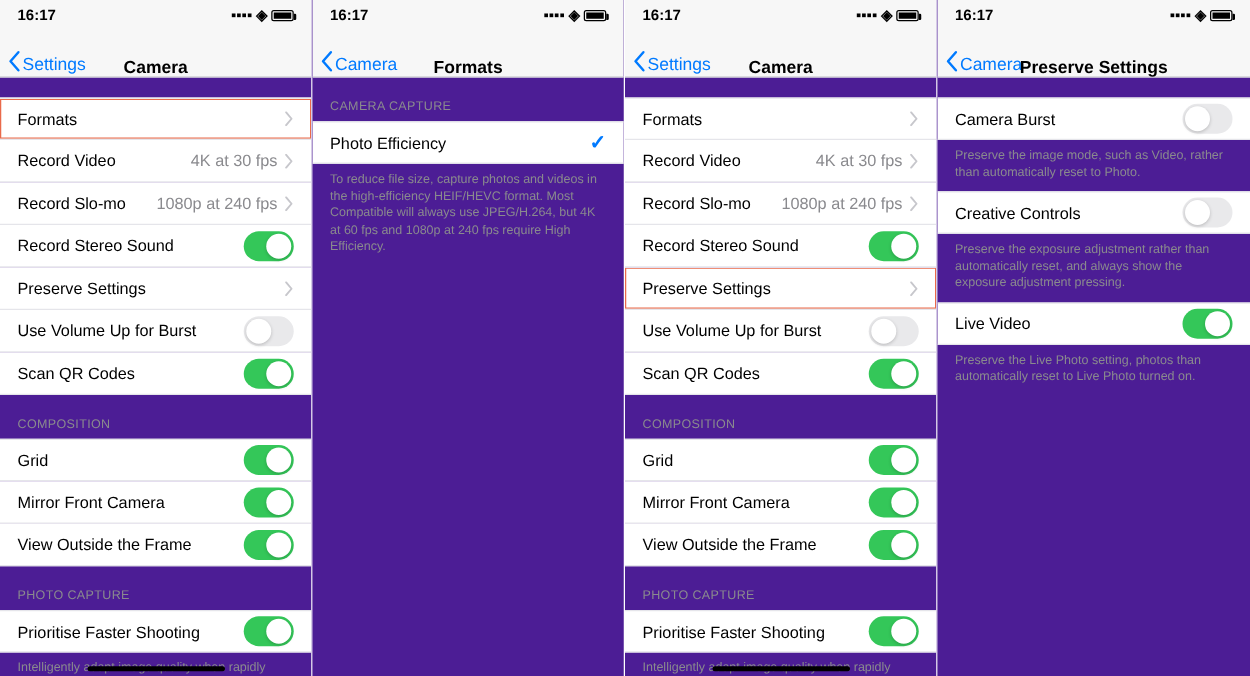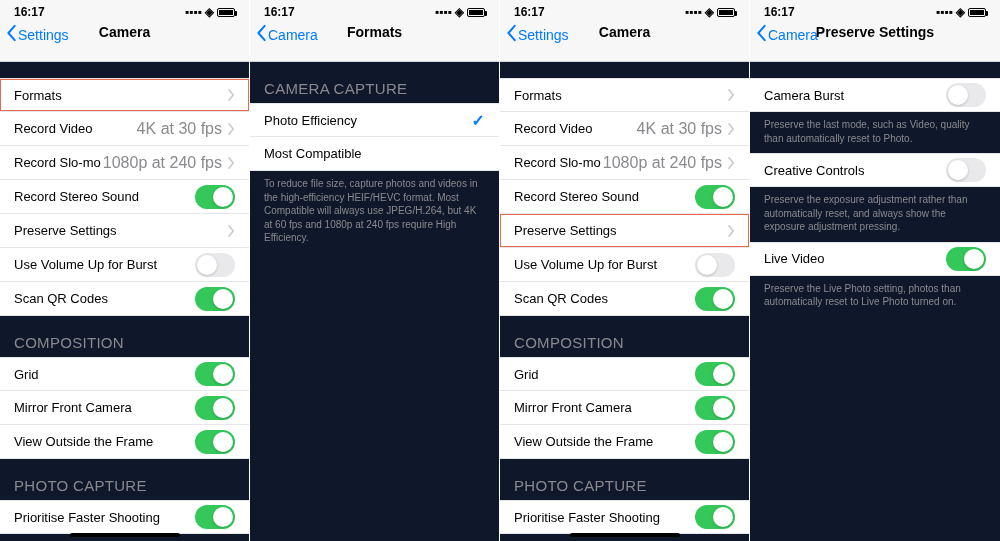--- a/index.html
+++ b/index.html
@@ -7,41 +7,41 @@
   font-family: -apple-system, "Helvetica Neue", Arial, sans-serif;
   background: #fff;
   width: 1000px;
   height: 541px;
   overflow: hidden;
   display: flex;
 }
 .screen {
   width: 250px;
   height: 541px;
-  background: #0f172a;
+  background: #4c1d95;
   position: relative;
   overflow: hidden;
   border-right: 1px solid #fff;
 }
 .screen:last-child { border-right: none; }
 .statusbar {
   height: 24px;
   display: flex;
   align-items: center;
   justify-content: space-between;
   padding: 0 14px;
   font-size: 12px;
   font-weight: 600;
   background: #f7f7f7;
 }
 .status-icons { display: flex; align-items: center; gap: 3px; }
 .navbar {
   height: 38px;
   display: flex;
-  align-items: flex-start;
+  align-items: flex-end;
   position: relative;
   background: #f7f7f7;
   border-bottom: 0.5px solid #d1d1d6;
 }
 .nav-back {
   color: #007aff;
   font-size: 14px;
   display: flex;
   align-items: center;
   padding-left: 6px;
@@ -49,21 +49,21 @@
 }
 .nav-back svg { width: 12px; height: 18px; }
 .nav-title {
   position: absolute;
   left: 50%;
   transform: translateX(-50%);
   font-size: 14px;
   font-weight: 600;
 }
 .section-header {
-  font-size: 15px;
+  font-size: 10px;
   color: #8a8a8e;
   text-transform: uppercase;
   padding: 18px 14px 6px;
   letter-spacing: 0.3px;
 }
 .section-footer {
   font-size: 10px;
   color: #8a8a8e;
   padding: 6px 14px 8px;
   line-height: 1.35;
@@ -73,21 +73,21 @@
   min-height: 34px;
   display: flex;
   align-items: center;
   padding: 0 14px;
   border-bottom: 0.5px solid #e5e5ea;
   font-size: 13px;
   cursor: pointer;
 }
 .group-first { border-top: 0.5px solid #e5e5ea; }
 .row-label { flex: 1; color: #000; }
-.row-value { color: #8a8a8e; font-size: 16px; margin-right: 6px; }
+.row-value { color: #8a8a8e; font-size: 13px; margin-right: 6px; }
 .chevron {
   color: #c7c7cc;
   display: flex;
   align-items: center;
 }
 .chevron svg { width: 7px; height: 12px; }
 .toggle {
   width: 40px; height: 24px;
   background: #e9e9eb;
   border-radius: 12px;
@@ -233,23 +233,20 @@
           </svg></span>
         <span>Camera</span>
       </div>
       <div class="nav-title">Formats</div>
     </div>
     <div class="section-header">CAMERA CAPTURE</div>
     <div class="row group-first">
       <span class="row-label">Photo Efficiency</span>
       <span class="check">✓</span>
     </div>
-    <div class="row">
-      <span class="row-label">Most Compatible</span>
-    </div>
     <div class="section-footer">To reduce file size, capture photos and videos in the high-efficiency HEIF/HEVC format. Most Compatible will always use JPEG/H.264, but 4K at 60 fps and 1080p at 240 fps require High Efficiency.</div>
   </div>
 <div class="screen">
     <div class="statusbar">
       <span>16:17</span>
       <div class="status-icons">
         <span>▪▪▪▪</span>
         <span>◈</span>
         <span style="display:inline-block;width:18px;height:9px;border:1px solid #000;border-radius:2px;position:relative;">
           <span style="position:absolute;left:1px;top:1px;bottom:1px;right:1px;background:#000;"></span>
@@ -353,21 +350,21 @@
           </svg></span>
         <span>Camera</span>
       </div>
       <div class="nav-title">Preserve Settings</div>
     </div>
     <div class="spacer-top"></div>
     <div class="row group-first">
       <span class="row-label">Camera Burst</span>
       <span class="toggle"></span>
     </div>
-    <div class="section-footer">Preserve the last mode, such as Video, quality than automatically reset to Photo.</div>
+    <div class="section-footer">Preserve the image mode, such as Video, rather than automatically reset to Photo.</div>
     <div class="row group-first">
       <span class="row-label">Creative Controls</span>
       <span class="toggle"></span>
     </div>
     <div class="section-footer">Preserve the exposure adjustment rather than automatically reset, and always show the exposure adjustment pressing.</div>
     <div class="row group-first">
       <span class="row-label">Live Video</span>
       <span class="toggle on"></span>
     </div>
     <div class="section-footer">Preserve the Live Photo setting, photos than automatically reset to Live Photo turned on.</div>

